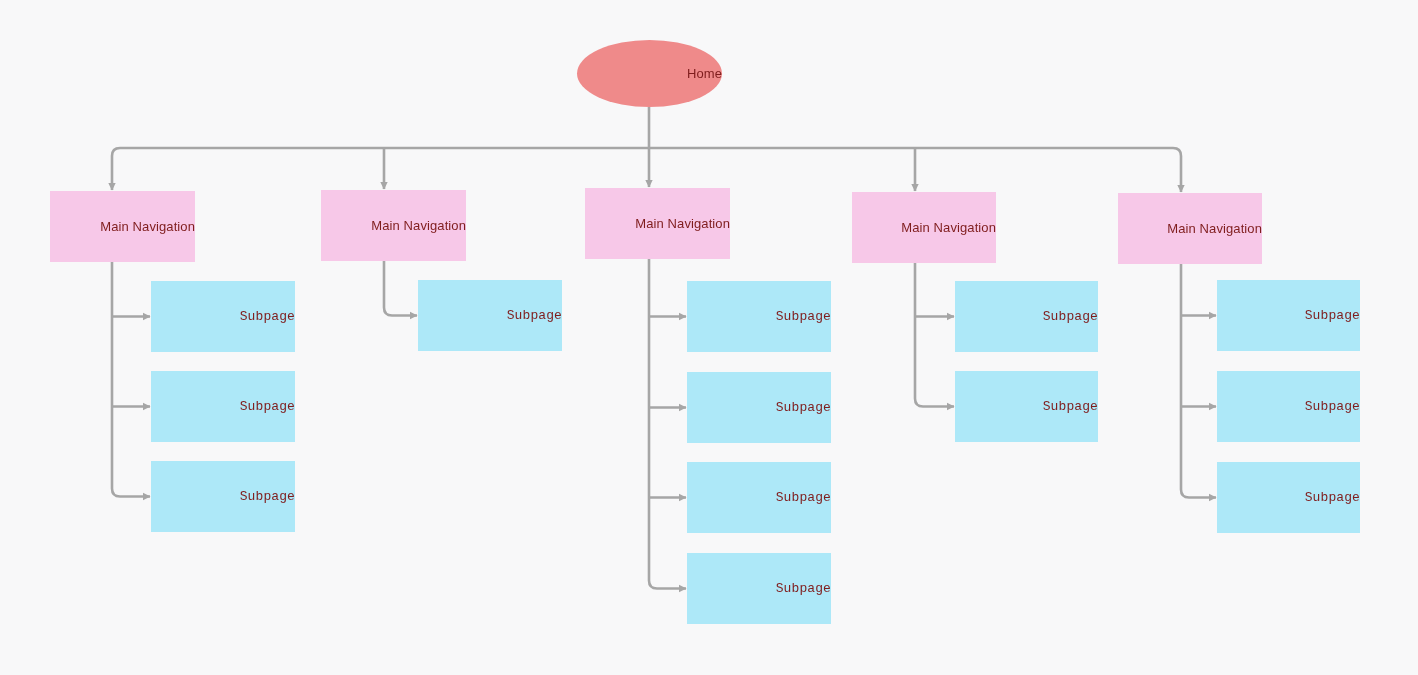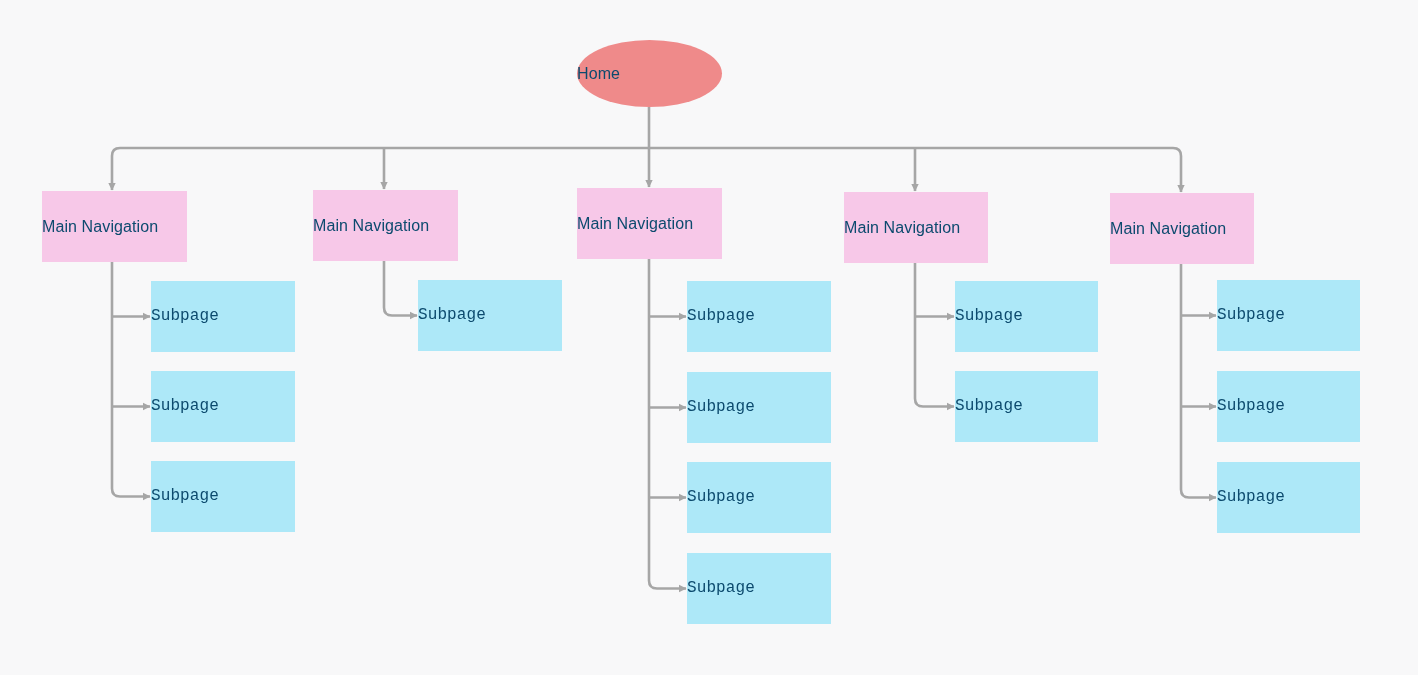--- a/index.html
+++ b/index.html
@@ -24,34 +24,35 @@
     left: 0;
     top: 0;
     width: 1418px;
     height: 675px;
     pointer-events: none;
   }
   .node {
     position: absolute;
     display: flex;
     align-items: center;
-    justify-content: flex-start;
+    justify-content: flex-end;
     box-sizing: border-box;
     text-align: center;
-    color: #0c4a6e;
-    font-size: 16px;
+    color: #7f1d1d;
+    font-size: 13px;
     line-height: 1.2;
     letter-spacing: 0.1px;
   }
   .node-root {
     background: #ef8a8a;
     border-radius: 50%;
   }
   .node-nav {
     background: #f7c8e8;
+    margin-left: 8px;
   }
   .node-sub {
     background: #ade8f8;
     font-family: Liberation Mono, monospace;
   }
   .node-label {
     pointer-events: none;
   }
 </style>
 </head>

